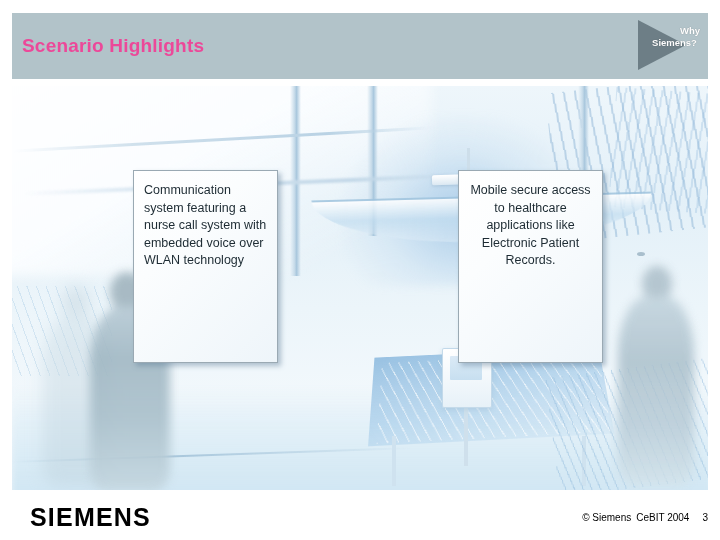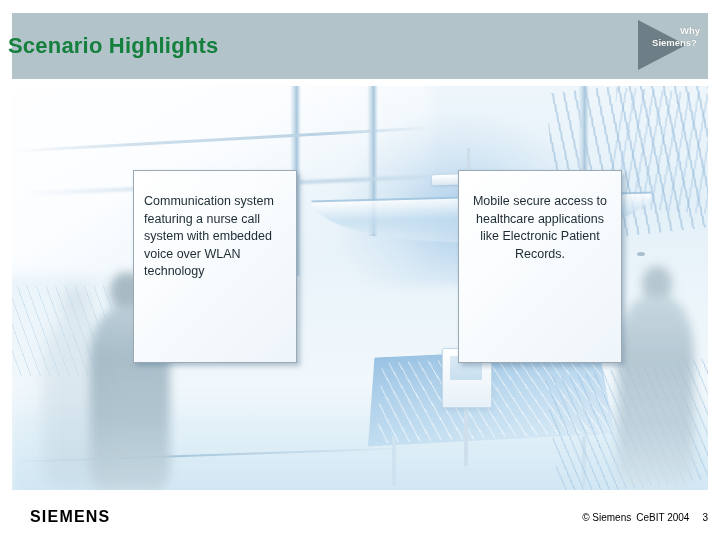--- a/index.html
+++ b/index.html
@@ -24,25 +24,25 @@
     position: absolute;
     left: 12px;
     top: 13px;
     width: 696px;
     height: 66px;
     background: #b2c3c9;
   }
 
   #page-title {
     position: absolute;
-    left: 8px;
+    left: 22px;
     top: 35px;
-    font-size: 22px;
+    font-size: 19px;
     font-weight: bold;
-    color: #15803d;
+    color: #ec4899;
     letter-spacing: 0.2px;
     line-height: 22px;
     white-space: nowrap;
   }
 
   
   #why-siemens-badge {
     position: absolute;
     left: 638px;
     top: 18px;
@@ -265,27 +265,27 @@
   #bg-dot {
     left: 625px; top: 166px; width: 8px; height: 4px;
     background: #a9bfcd; border-radius: 50%;
     filter: blur(0.5px);
   }
 
   
   .content-box {
     position: absolute;
     top: 170px;
-    width: 164px;
+    width: 145px;
     height: 193px;
     background: linear-gradient(135deg, #ffffff 0%, #fbfdfe 35%, #eef5fa 100%);
     border: 1px solid #9aa9b3;
     box-sizing: border-box;
     box-shadow: 3px 3px 5px rgba(95,125,150,0.45);
-    padding: 22px 10px 8px 10px;
+    padding: 11px 10px 8px 10px;
   }
 
   #content-box-1 { left: 133px; }
   #content-box-2 { left: 298px; }
   #content-box-3 { left: 458px; }
 
   .box-text {
     font-size: 12.5px;
     line-height: 17.5px;
     color: #1d2b33;
@@ -293,21 +293,21 @@
   }
   .align-left   { text-align: left; }
   .align-center { text-align: center; }
   .align-right  { text-align: center; }
 
   
   #siemens-logo {
     position: absolute;
     left: 30px;
     top: 506px;
-    font-size: 16px;
+    font-size: 25px;
     font-weight: bold;
     letter-spacing: 1.2px;
     color: #000000;
     line-height: 22px;
   }
 
   #footer-meta {
     position: absolute;
     right: 12px;
     top: 511px;

